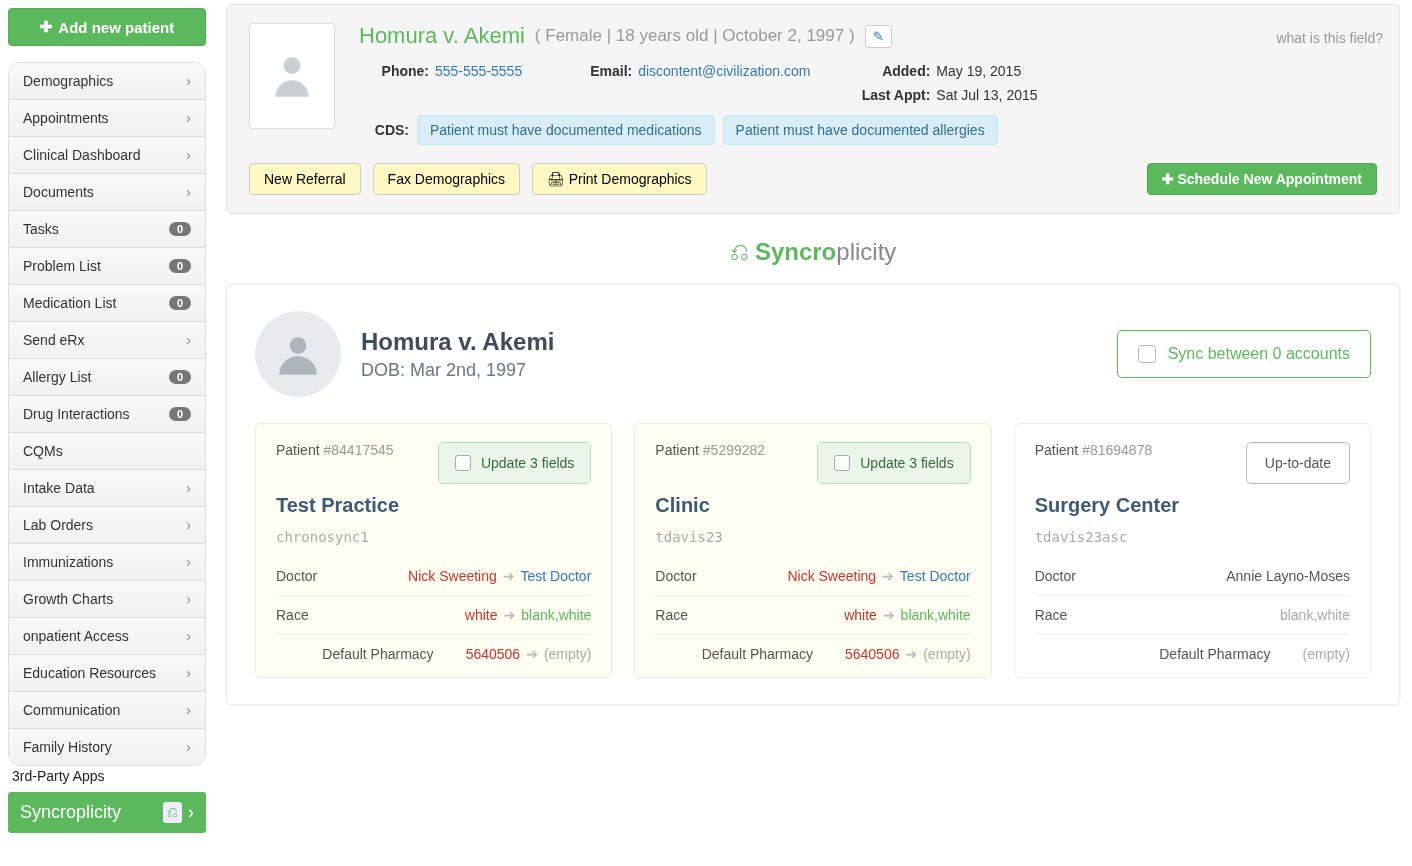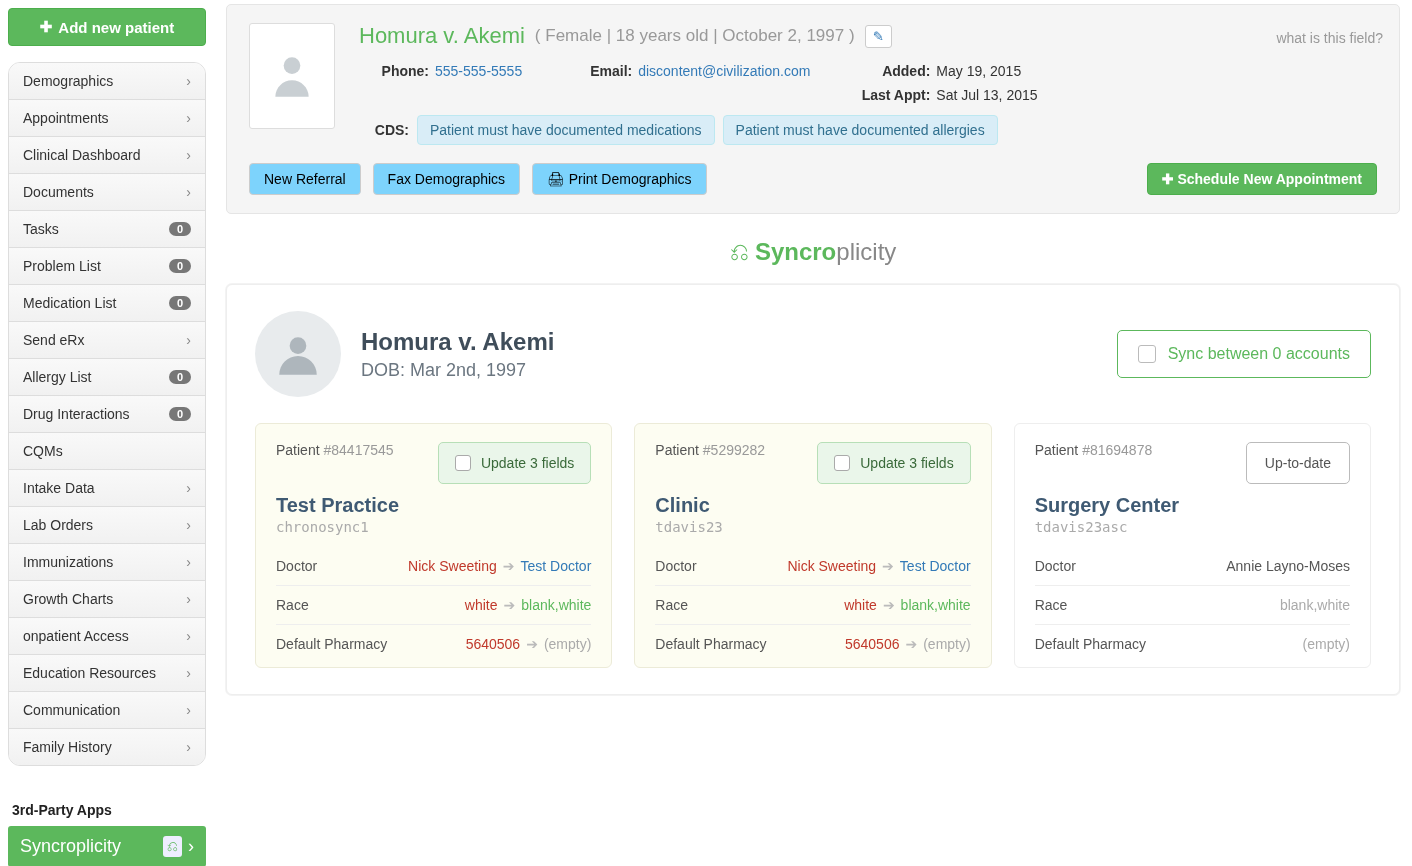--- a/index.html
+++ b/index.html
@@ -10,21 +10,21 @@
 
 
 .btn-add-patient { width: 100%; background: #5cb85c; border: 1px solid #4cae4c; color: #fff; padding: 9px 12px; border-radius: 4px; font-size: 15px; font-weight: bold; cursor: pointer; display: flex; align-items: center; justify-content: center; gap: 6px; margin-bottom: 16px; }
 .nav-list { list-style: none; border: 1px solid #ddd; border-radius: 12px; overflow: hidden; }
 .nav-list li { border-bottom: 1px solid #ddd; }
 .nav-list li:last-child { border-bottom: none; }
 .nav-item { display: flex; align-items: center; justify-content: space-between; padding: 10px 14px; background: linear-gradient(#f9f9f9,#f1f1f1); cursor: pointer; color: #333; }
 .nav-item .right { display:flex; align-items:center; gap:6px; }
 .nav-badge { background:#777; color:#fff; font-size:11px; border-radius:10px; padding:1px 8px; font-weight:bold; }
 .nav-chevron { color:#888; }
-.third-party-hdr { font-weight:bold; margin: 36px 0 8px 4px; font-size:14px; color:#222; }
+.third-party-hdr { font-weight:normal; margin: 2px 0 8px 4px; font-size:14px; color:#222; }
 .syncro-nav { background:#5cb85c; color:#fff; display:flex; align-items:center; justify-content:space-between; padding:10px 12px; border-radius:3px; cursor:pointer; font-size:18px; }
 .syncro-nav .mini-badge { background:#eef; color:#5cb85c; padding:2px 4px; border-radius:3px; font-size:14px;}
 .syncro-nav .label { font-weight:300; }
 
 
 .panel { background:#f5f5f5; border:1px solid #e5e5e5; border-radius:5px; padding:18px 22px; margin-top:4px; position:relative;}
 .what-field { position:absolute; top:25px; right:16px; color:#999; font-size:14px; cursor:pointer;}
 .panel-top { display:flex; gap:24px; }
 .avatar-box { width:86px; height:106px; border:1px solid #ddd; background:#fff; display:flex; align-items:center; justify-content:center; border-radius:3px;}
 .avatar-ph { width:50px; height:60px; }
@@ -33,21 +33,21 @@
 .pt-sub { color:#999; font-size:17px;}
 .edit-btn { border:1px solid #ccc; background:#fff; padding:3px 7px; border-radius:3px; cursor:pointer;}
 .info-grid { display:flex; gap:40px; flex-wrap:wrap;}
 .info-col { display:flex; flex-direction:column; gap:8px;}
 .info-row { display:flex; gap:6px; align-items:baseline;}
 .info-label { font-weight:bold; text-align:right; min-width:70px;}
 .info-link { color:#337ab7; cursor:pointer;}
 .cds-row { display:flex; align-items:center; gap:8px; margin-top:12px;}
 .cds-tag { background:#d9edf7; color:#31708f; border:1px solid #bce8f1; padding:6px 12px; border-radius:4px; cursor:pointer;}
 .panel-actions { display:flex; justify-content:space-between; align-items:center; margin-top:18px;}
-.btn { border:1px solid #ccc; background:#7dd3fc; padding:7px 14px; border-radius:4px; cursor:pointer; font-size:14px;}
+.btn { border:1px solid #ccc; background:#fef9c3; padding:7px 14px; border-radius:4px; cursor:pointer; font-size:14px;}
 .btn + .btn { margin-left:8px;}
 .btn-green { background:#5cb85c; border-color:#4cae4c; color:#fff; font-weight:bold;}
 
 
 .syncro-title { text-align:center; margin:24px 0 18px 0; font-size:24px;}
 .syncro-title .s1 { color:#5cb85c; font-weight:600;}
 .syncro-title .s2 { color:#888; font-weight:300;}
 .syncro-icon-inline { color:#5cb85c; margin-right:6px;}
 
 .syncro-panel { background:#fff; border:1px solid #eee; border-radius:6px; padding:26px 28px; box-shadow:0 0 0 1px #f3f3f3;}
@@ -62,23 +62,23 @@
 .cards { display:flex; gap:22px; }
 .card { flex:1; border:1px solid #eee; border-radius:6px; padding:18px 20px 4px 20px; background:#fff;}
 .card.highlight { background:#fdfdf2; border-color:#ecebd8;}
 .card-top { display:flex; justify-content:space-between; align-items:flex-start; margin-bottom:10px;}
 .pt-id { color:#999; font-size:14px;}
 .pt-id .lbl{color:#555;}
 .update-btn { border:1px solid #b7dfb7; background:#eaf6ea; color:#3a6a3a; border-radius:5px; padding:12px 16px; display:flex; align-items:center; gap:10px; cursor:pointer;text-align:center;}
 .update-btn .chk { width:16px; height:16px; border:1px solid #aaa; border-radius:3px; background:#fff;}
 .utd-btn { border:1px solid #bbb; background:#fff; border-radius:5px; padding:12px 18px; color:#555;}
 .practice-name { font-size:20px; font-weight:bold; color:#3f5a73; margin-top:4px;}
-.practice-user { color:#aaa; font-size:14px; font-family: Menlo, Consolas, monospace; margin-top:2px; margin-bottom:12px;}
+.practice-user { color:#aaa; font-size:14px; font-family: Menlo, Consolas, monospace; margin-top:12px; margin-bottom:12px;}
 .field-row { display:flex; justify-content:space-between; align-items:center; padding:11px 0; border-bottom:1px solid #eee; font-size:14px;gap:32px;}
-.field-row:last-child{border-bottom:none;}
+.field-row:last-child{border-bottom:none;justify-content:flex-end;}
 .field-name { color:#555;}
 .field-vals { display:flex; align-items:center; gap:6px;}
 .v-red { color:#c0392b;}
 .v-green { color:#5cb85c;}
 .v-blue { color:#337ab7;}
 .v-gray { color:#aaa;}
 .arrow { color:#bbb;}
 .person-svg { fill:#c9cfd3; }
 </style>
 </head>

